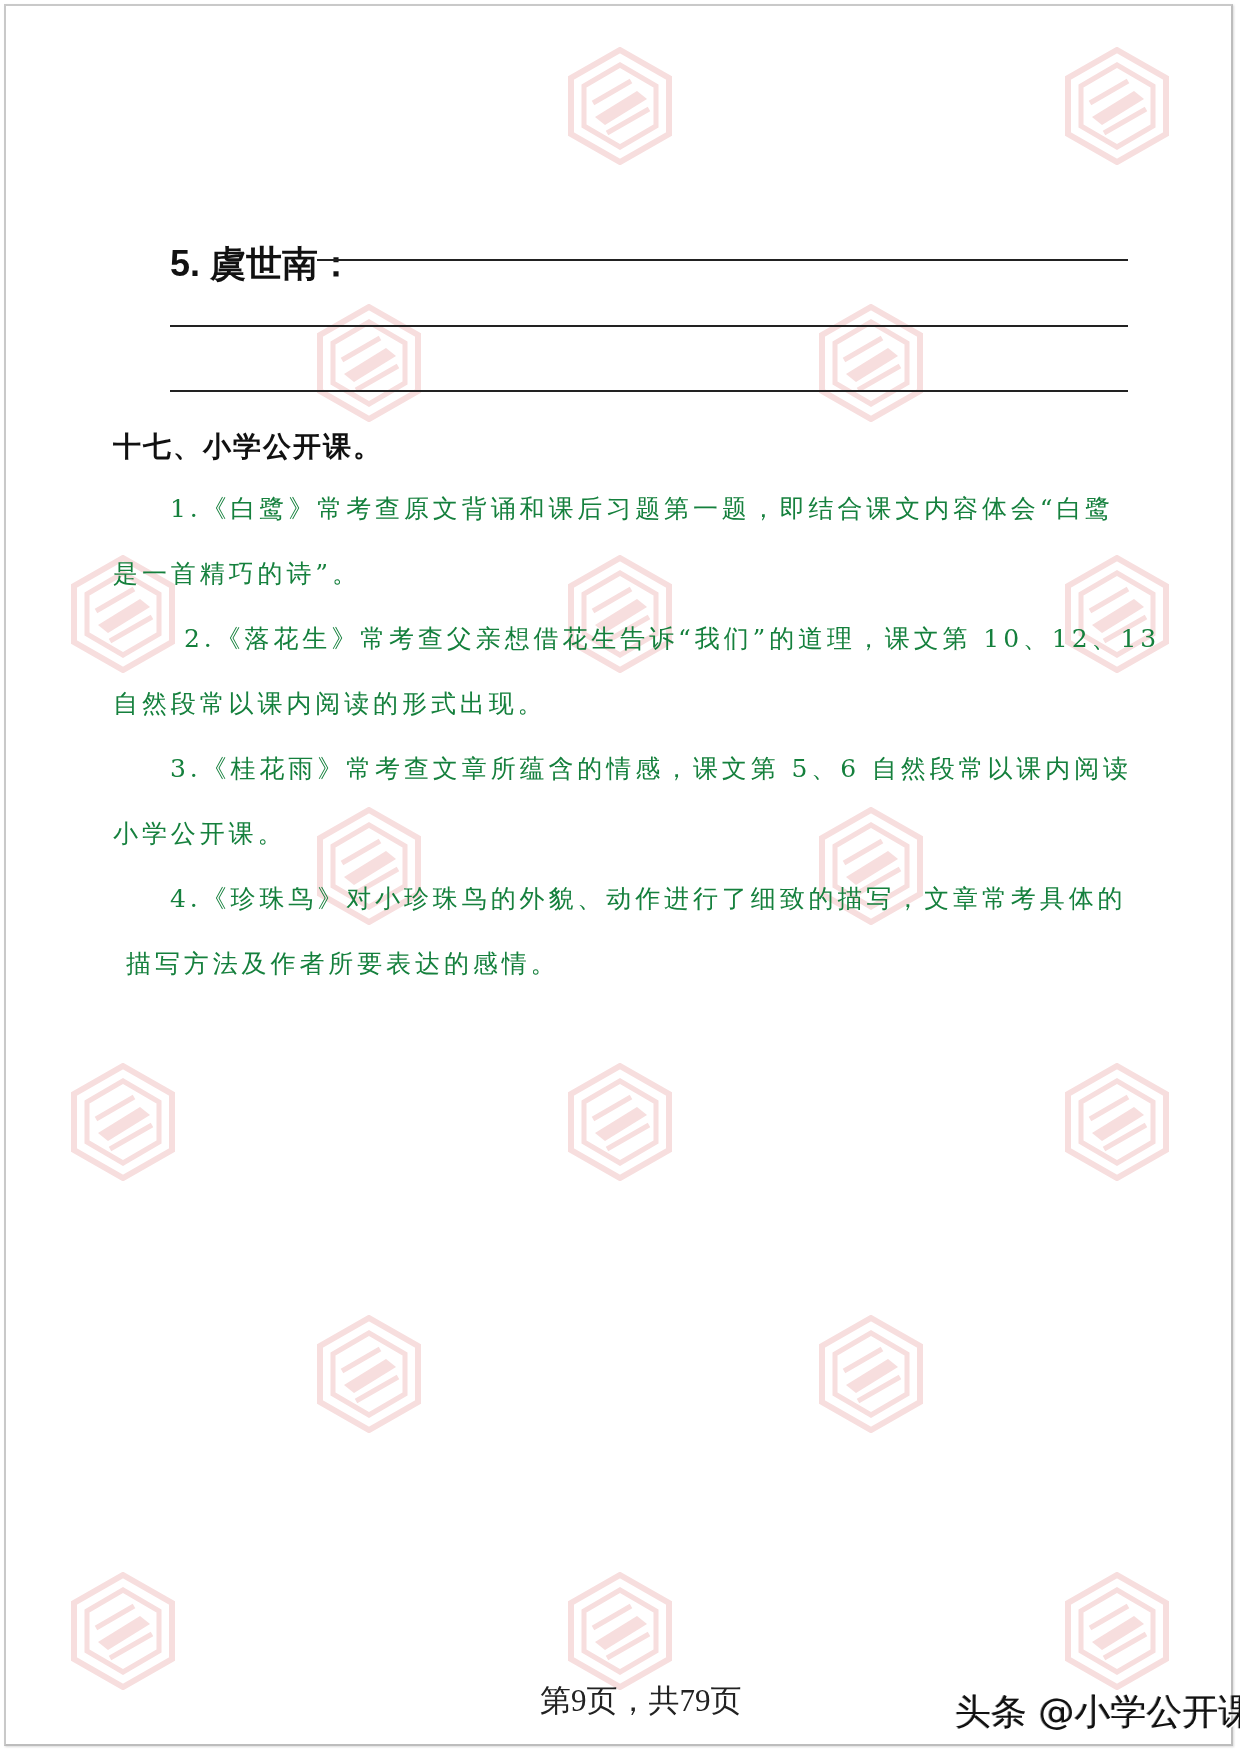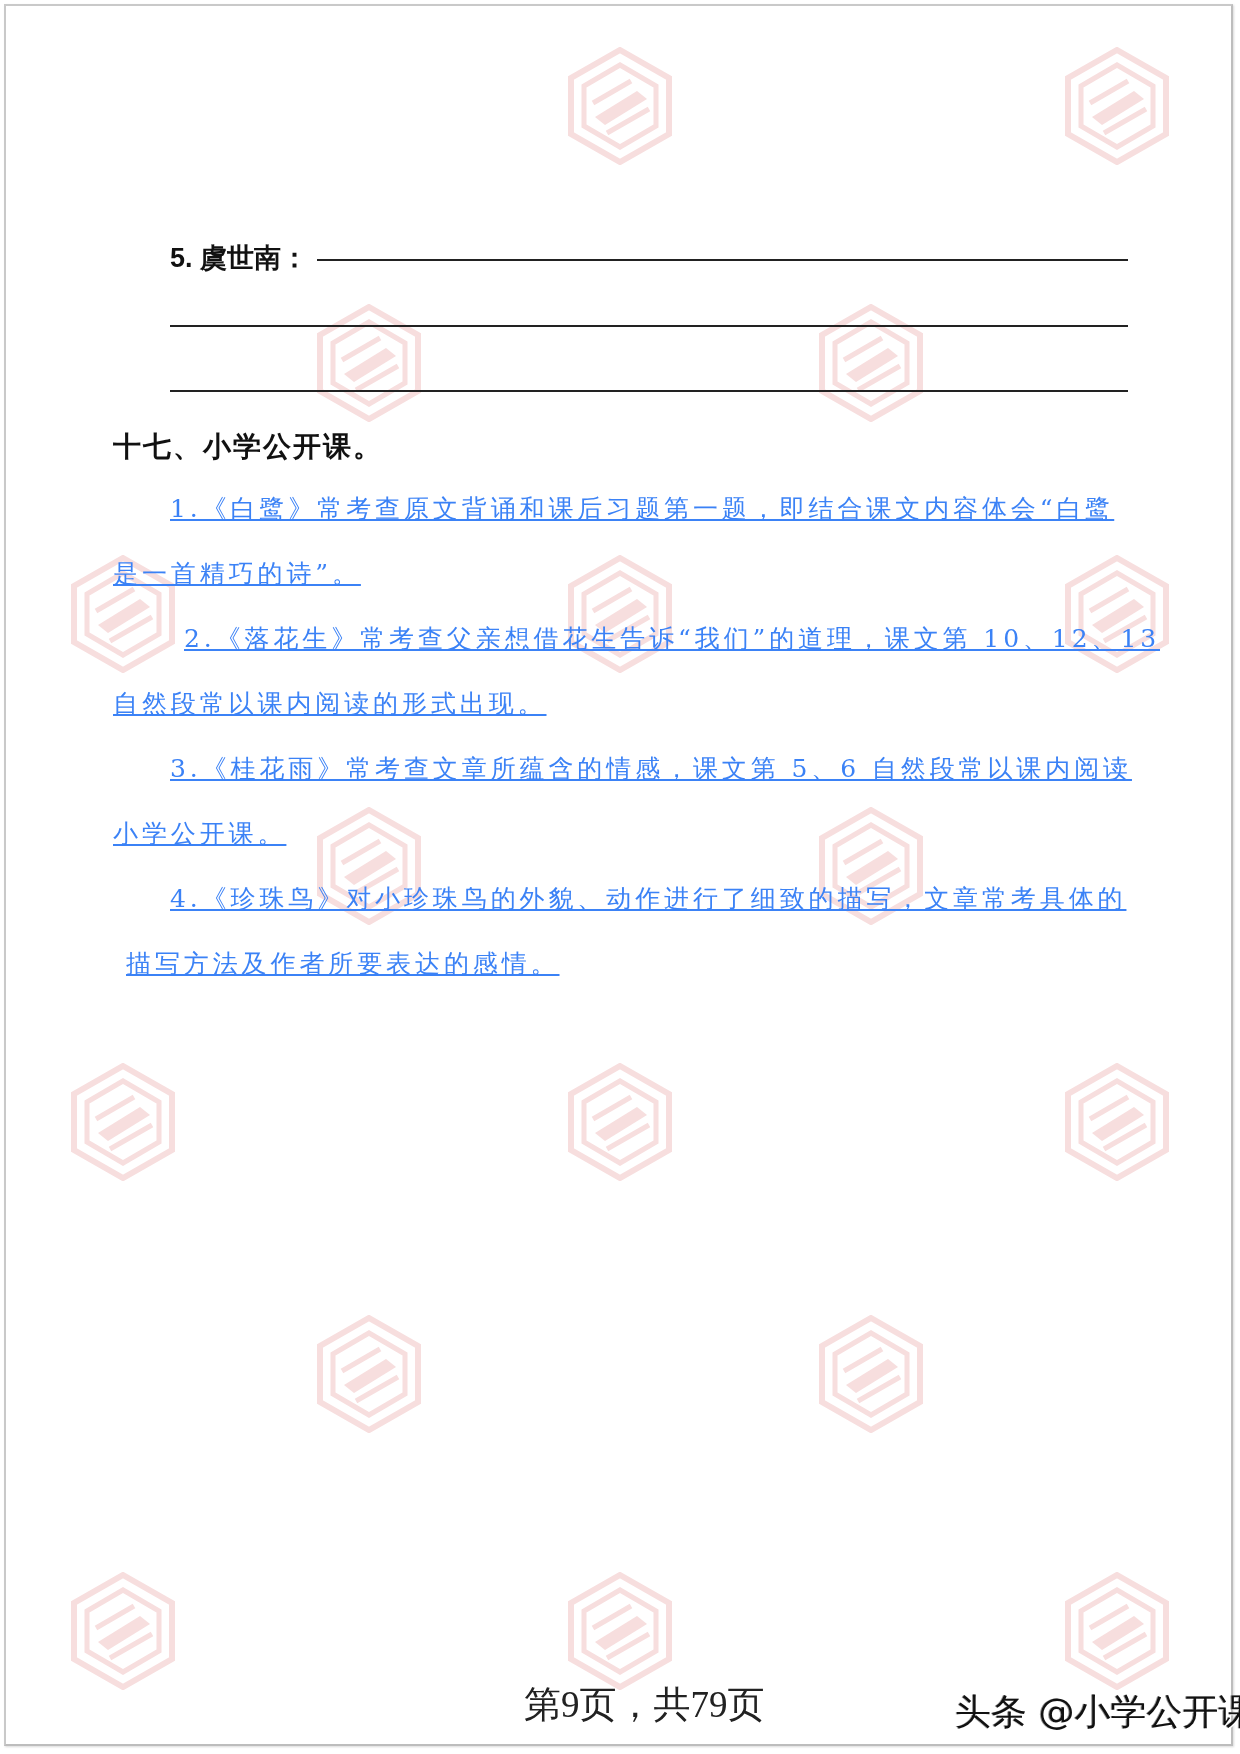--- a/index.html
+++ b/index.html
@@ -1,25 +1,25 @@
 <!DOCTYPE html>
 <html><head>
 <meta charset="utf-8">
 <style>
   html, body { margin: 0; padding: 0; background: #ffffff; }
   body { width: 1240px; height: 1754px; position: relative; overflow: hidden; font-family: "DejaVu Serif", "Liberation Serif", serif; color: #111; }
   .page-border { position: absolute; left: 4px; top: 4px; width: 1229px; height: 1742px; border: 2px solid #c9c9c9; border-right-color: #bdbdbd; border-bottom-color: #bdbdbd; box-sizing: border-box; box-shadow: 1px 1px 2px rgba(0,0,0,0.15); }
   .wm { position: absolute; width: 106px; height: 118px; margin-left: -53px; margin-top: -59px; opacity: 1; }
   .wm svg { width: 100%; height: 100%; display: block; }
   .abs { position: absolute; white-space: nowrap; }
-  .q5-label { left: 170px; top: 240px; font-family: "Liberation Sans", "DejaVu Sans", sans-serif; font-weight: bold; font-size: 27px; letter-spacing: 0px; color: #111; }
+  .q5-label { left: 170px; top: 240px; font-family: "Liberation Sans", "DejaVu Sans", sans-serif; font-weight: bold; font-size: 36px; letter-spacing: 0px; color: #111; }
   .rule { position: absolute; height: 2px; background: #222; }
   .heading { left: 113px; top: 428px; font-family: "DejaVu Sans", sans-serif; font-weight: bold; font-size: 28px; letter-spacing: 2px; color: #111; }
-  .para-line { position: absolute; font-size: 25px; letter-spacing: 3.9px; color: #3b82f6; white-space: nowrap; text-decoration: underline; }
-  .footer-page { left: 524px; top: 1680px; font-family: "Liberation Serif", "DejaVu Serif", serif; font-size: 37px; color: #222; letter-spacing: 0px; }
+  .para-line { position: absolute; font-size: 25px; letter-spacing: 3.9px; color: #15803d; white-space: nowrap; }
+  .footer-page { left: 540px; top: 1680px; font-family: "Liberation Serif", "DejaVu Serif", serif; font-size: 31px; color: #222; letter-spacing: 0px; }
   .footer-wm { left: 955px; top: 1688px; font-family: "DejaVu Sans", sans-serif; font-size: 36px; color: #111; text-shadow: 1px 1px 0 #fff, -1px 0 0 #999; letter-spacing: 0px; }
 </style>
 </head>
 <body>
 
 <div class="page-border"></div>
 
 <div id="wm-layer">
   <div class="wm" style="left:620px;top:106px">
       <svg viewBox="0 0 106 118" xmlns="http://www.w3.org/2000/svg">

